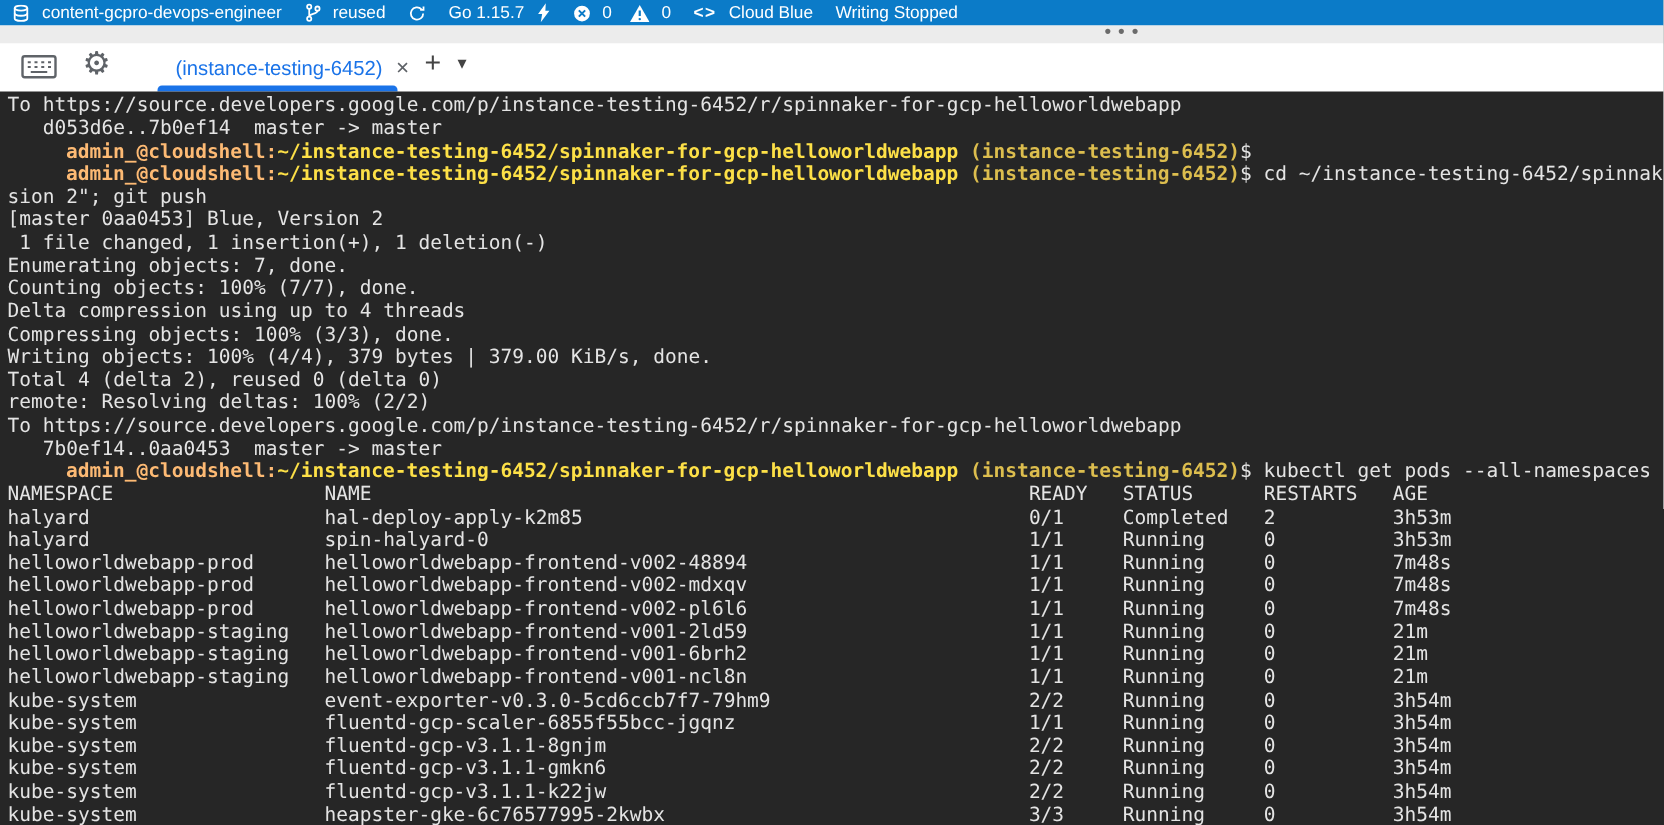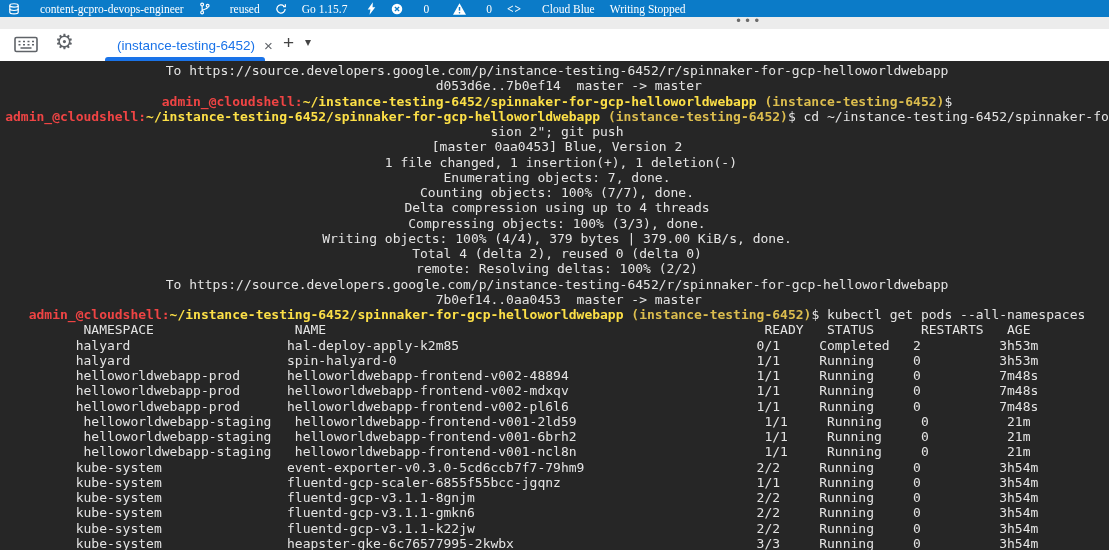--- a/index.html
+++ b/index.html
@@ -4,21 +4,21 @@
 <style>
   * { margin:0; padding:0; box-sizing:border-box; }
   html,body { width:1109px; height:550px; overflow:hidden; background:#fff;
               font-family:"Liberation Sans", sans-serif; }
   .screen { position:relative; width:1109px; height:550px; }
 
   
   .statusbar { position:absolute; left:0; top:0; width:1109px; height:17px;
                background:#0b7bc8; color:#fff; display:flex; align-items:center;
                font-size:11.5px; padding-left:8px; }
-  .sb-item { display:flex; align-items:center; gap:20px; margin-right:15px; white-space:nowrap; cursor:pointer;font-family:Liberation Serif, serif; }
+  .sb-item { display:flex; align-items:center; gap:8px; margin-right:15px; white-space:nowrap; cursor:pointer; }
   .sb-item svg { display:block; }
 
   
   .panel-strip { position:absolute; left:0; top:17px; width:1109px; height:12px; background:#ececec; }
   .panel-dots { position:absolute; left:735px; top:-3px; color:#6b6b6b; font-size:12px;
                 letter-spacing:2px; cursor:pointer; font-family:"DejaVu Sans", sans-serif; }
 
   
   .tabbar { position:absolute; left:0; top:29px; width:1109px; height:32px; background:#ffffff; }
   .kb-btn { position:absolute; left:14px; top:7px; cursor:pointer; }
@@ -30,24 +30,24 @@
   .tab-close { color:#5f6368; font-size:15px; margin-left:9px; cursor:pointer; }
   .tab-underline { position:absolute; left:105px; top:28px; width:160px; height:4px;
                    background:#1a73e8; border-radius:3px 3px 0 0; }
   .add-btn { position:absolute; left:283px; top:3px; font-size:19px; color:#444; cursor:pointer; font-weight:400; }
   .caret-btn { position:absolute; left:305px; top:6px; font-size:12px; color:#444; cursor:pointer; }
 
   
   .terminal { position:absolute; left:0; top:61px; width:1109px; height:489px;
               background:#262626; overflow:hidden; padding:2px 0 0 5px;
               font-family:"DejaVu Sans Mono","Liberation Mono",monospace;
-              font-size:13px; line-height:15.25px; white-space:pre; cursor:text;text-align:center; }
+              font-size:13px; line-height:15.25px; white-space:pre; cursor:text; }
   .tline { white-space:pre; }
   .seg-d { color:#e4e4e4; }
-  .seg-b { color:#ef4444; font-weight:bold; }
+  .seg-b { color:#fdba74; font-weight:bold;margin-left:39px; }
   .seg-p { color:#fde047; font-weight:bold; }
   .seg-y { color:#dcbd4e; font-weight:bold; }
 </style>
 </head>
 <body>
 
 <div class="screen">
 
   <div class="statusbar">
     <div class="sb-item">

